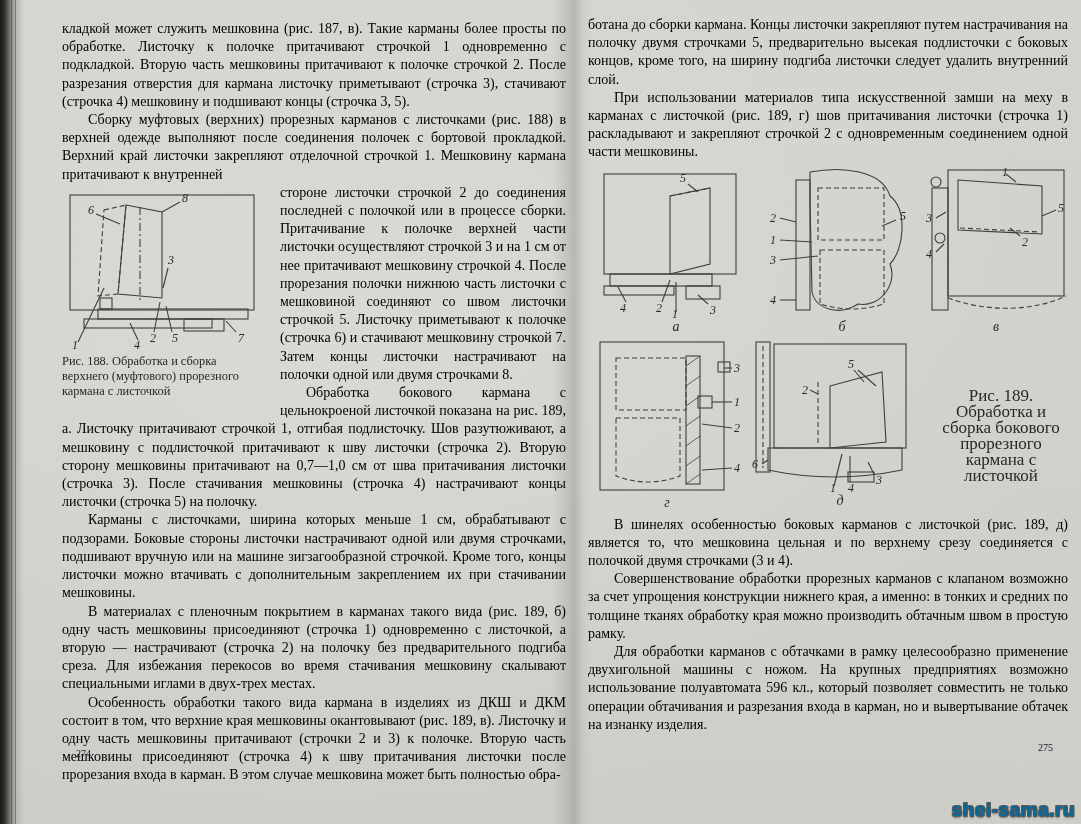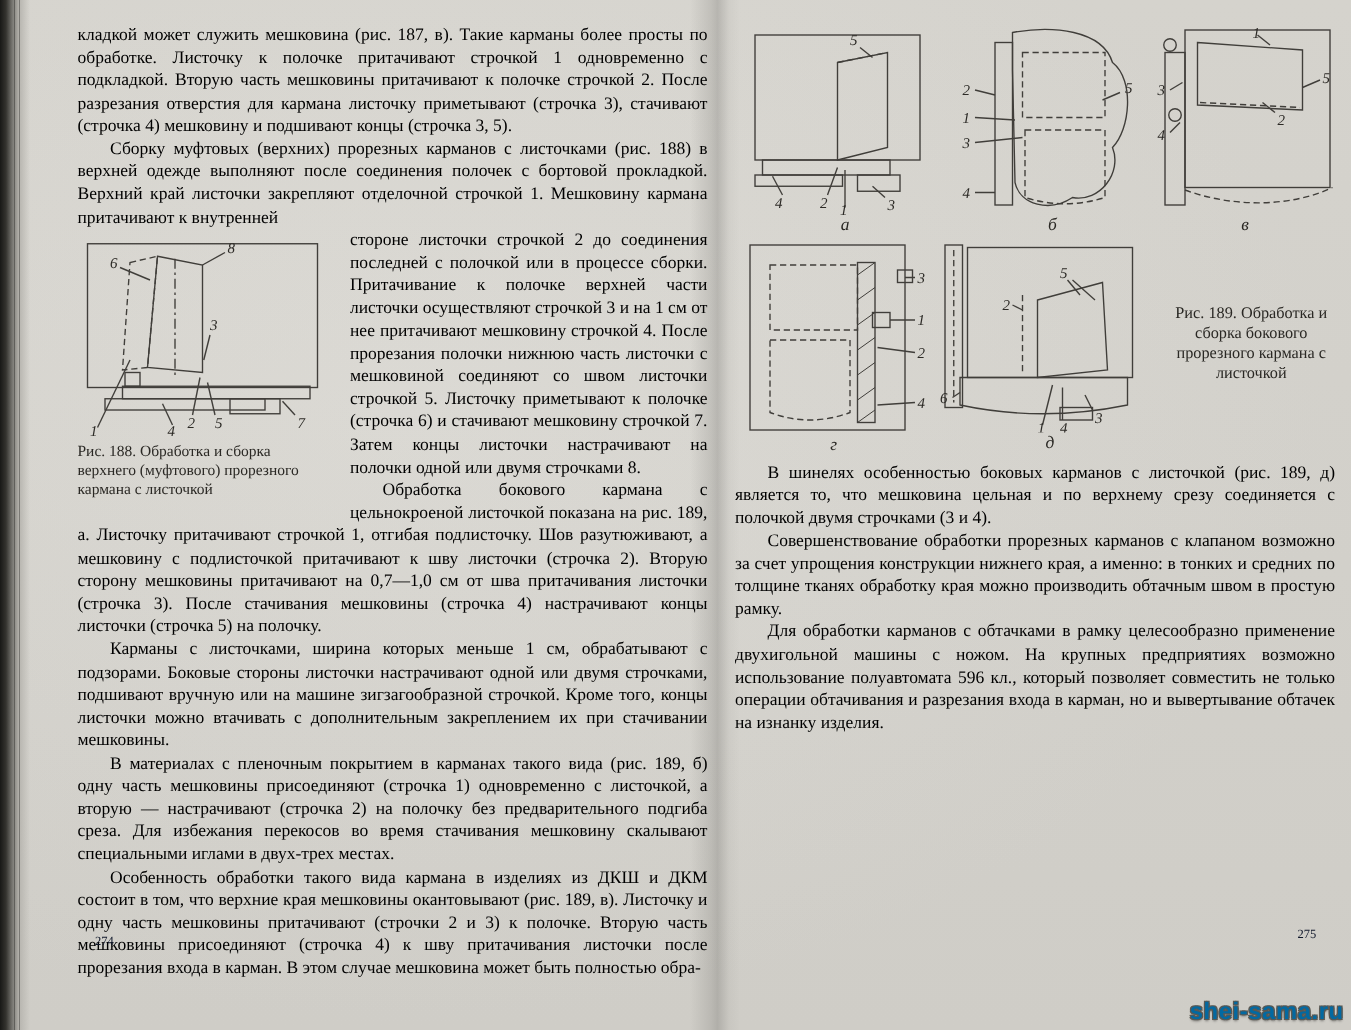--- a/index.html
+++ b/index.html
@@ -45,21 +45,21 @@
   .fig189 {
     position:relative; height:348px; margin:4px 0 2px 0;
   }
   .panel { position:absolute; }
   .panel-letter {
     display:block; text-align:center; font-style:italic;
     font-size:14px; color:#2a2824; margin-top:1px;
   }
   .fig189-caption {
     position:absolute; left:348px; top:222px; width:130px;
-    font-size:13px; line-height:16px; text-align:center; color:#2a2824;
+    font-size:17px; line-height:16px; text-align:center; color:#2a2824;
   }
   .page-num {
     position:absolute; font-size:10px; color:#0f172a;
   }
   .page-num-left  { left:76px;  top:748px; }
   .page-num-right { left:1038px; top:742px; }
   .watermark {
     position:absolute; right:6px; bottom:3px;
     font-family:"Liberation Sans", sans-serif;
     font-weight:bold; font-size:19px; letter-spacing:0.5px;
@@ -121,20 +121,22 @@
   </div>
 
   <p class="body">стороне листочки строчкой 2 до соединения последней с полочкой или в процессе сборки. Притачивание к полочке верхней части листочки осуществляют строчкой 3 и на 1 см от нее притачивают мешковину строчкой 4. После прорезания полочки нижнюю часть листочки с мешковиной соединяют со швом листочки строчкой 5. Листочку приметывают к полочке (строчка 6) и стачивают мешковину строчкой 7. Затем концы листочки настрачивают на полочки одной или двумя строчками 8.</p>
   <p class="body indent">Обработка бокового кармана с цельнокроеной листочкой показана на рис. 189, а. Листочку притачивают строчкой 1, отгибая подлисточку. Шов разутюживают, а мешковину с подлисточкой притачивают к шву листочки (строчка 2). Вторую сторону мешковины притачивают на 0,7—1,0 см от шва притачивания листочки (строчка 3). После стачивания мешковины (строчка 4) настрачивают концы листочки (строчка 5) на полочку.</p>
   <p class="body indent">Карманы с листочками, ширина которых меньше 1 см, обрабатывают с подзорами. Боковые стороны листочки настрачивают одной или двумя строчками, подшивают вручную или на машине зигзагообразной строчкой. Кроме того, концы листочки можно втачивать с дополнительным закреплением их при стачивании мешковины.</p>
   <p class="body indent">В материалах с пленочным покрытием в карманах такого вида (рис. 189, б) одну часть мешковины присоединяют (строчка 1) одновременно с листочкой, а вторую — настрачивают (строчка 2) на полочку без предварительного подгиба среза. Для избежания перекосов во время стачивания мешковину скалывают специальными иглами в двух-трех местах.</p>
   <p class="body indent">Особенность обработки такого вида кармана в изделиях из ДКШ и ДКМ состоит в том, что верхние края мешковины окантовывают (рис. 189, в). Листочку и одну часть мешковины притачивают (строчки 2 и 3) к полочке. Вторую часть мешковины присоединяют (строчка 4) к шву притачивания листочки после прорезания входа в карман. В этом случае мешковина может быть полностью обра-</p>
 </div>
 
 <div class="page page-right">
+  <p class="body">ботана до сборки кармана. Концы листочки закрепляют путем настрачивания на полочку двумя строчками 5, предварительно высекая подлисточки с боковых концов, кроме того, на ширину подгиба листочки следует удалить внутренний слой.</p>
+  <p class="body indent">При использовании материалов типа искусственной замши на меху в карманах с листочкой (рис. 189, г) шов притачивания листочки (строчка 1) раскладывают и закрепляют строчкой 2 с одновременным соединением одной части мешковины.</p>
 
   <div class="fig189">
 
     <div class="panel" style="left:8px; top:2px; width:160px;">
       <svg class="fig-drawing" width="160" height="150" viewBox="0 0 160 150">
         <rect class="ln" x="8" y="6" width="132" height="100"></rect>
         <polygon class="ln" points="74,28 114,20 114,96 74,106"></polygon>
         <line class="ln dash" x1="74" y1="28" x2="114" y2="20"></line>
         <rect class="ln" x="14" y="106" width="102" height="12"></rect>
         <rect class="ln" x="8" y="118" width="70" height="9"></rect>

